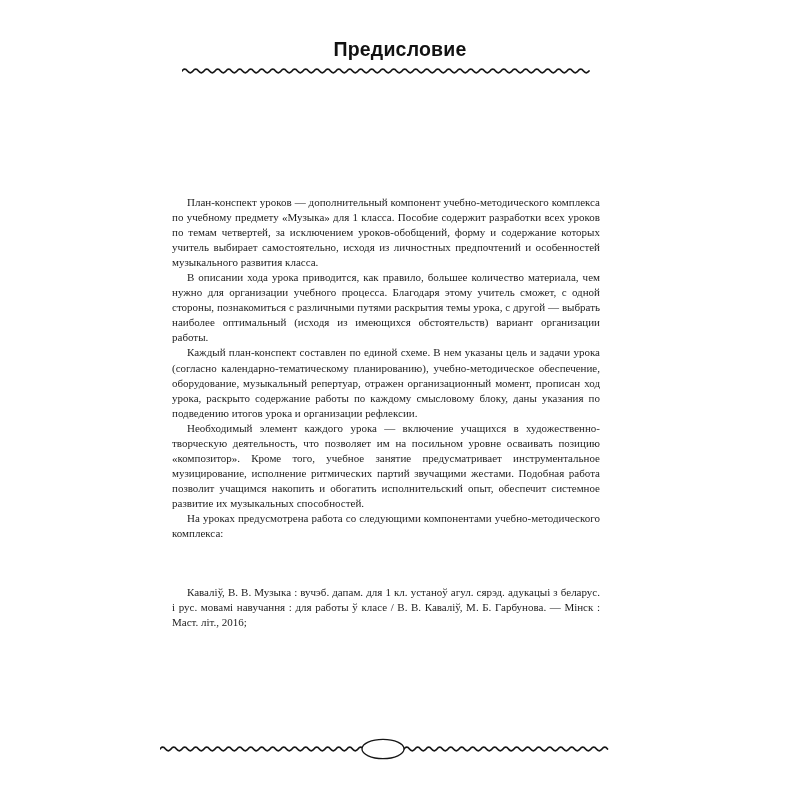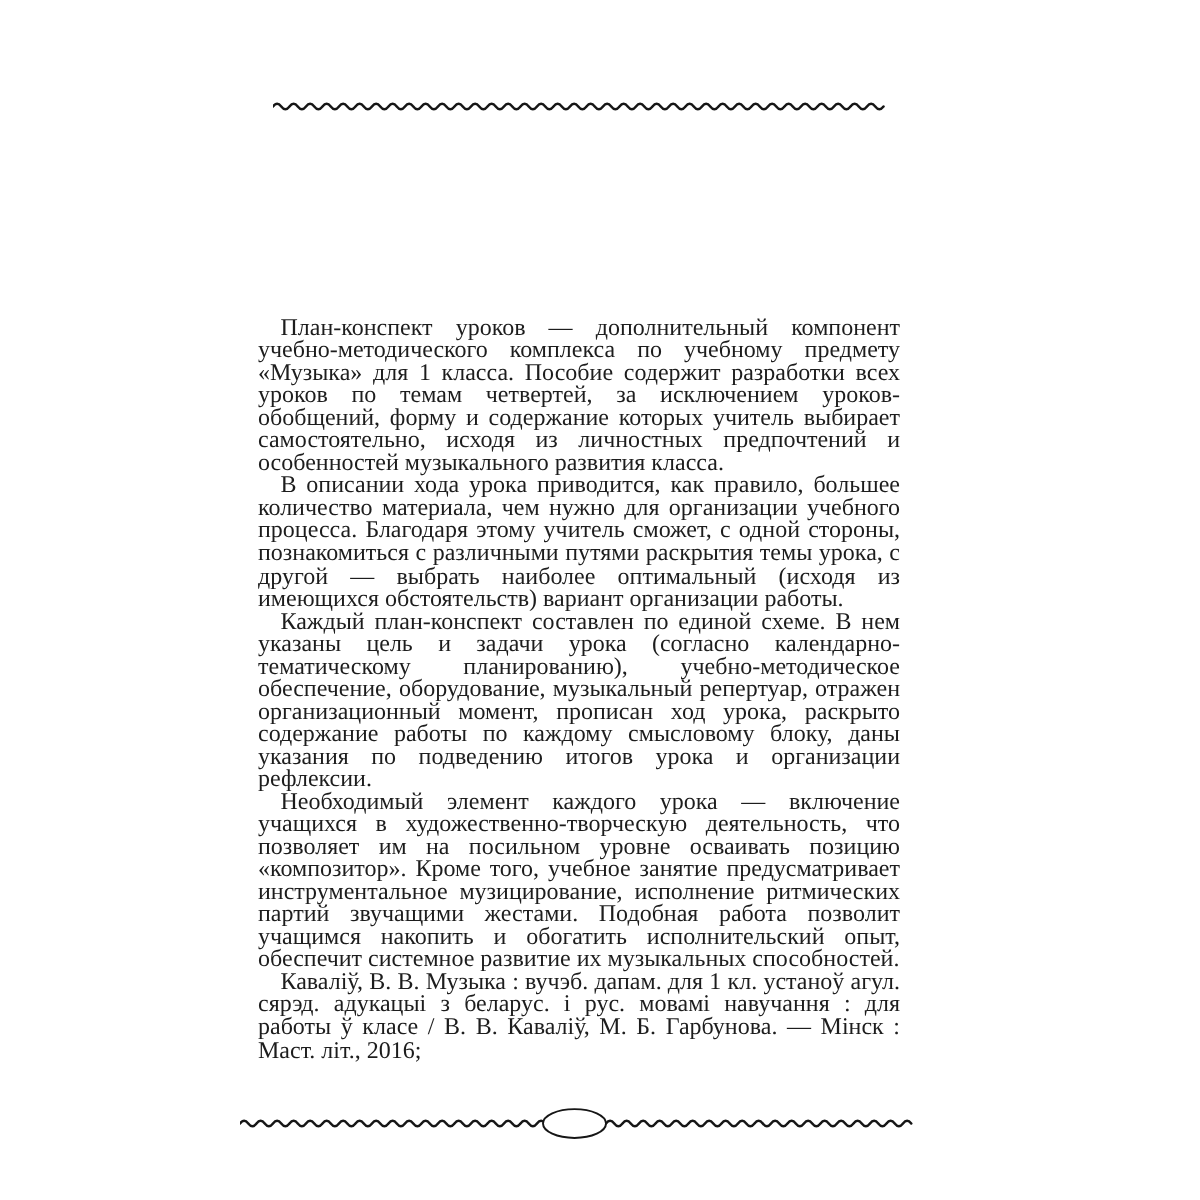--- a/index.html
+++ b/index.html
@@ -45,35 +45,36 @@
     left: 182px;
     top: 64px;
     width: 408px;
     height: 14px;
   }
 
   
   .body-text {
     position: absolute;
     left: 172px;
-    top: 211px;
+    top: 195px;
     width: 428px;
-    font-size: 16px;
+    font-size: 11px;
     line-height: 15.05px;
     text-align: justify;
     text-justify: inter-word;
     color: #1d1d1d;
   }
   .body-text p {
     margin: 0;
     text-indent: 15px;
     hyphens: manual;
   }
   .body-text p.citation {
     text-indent: 15px;
+    margin-top: 44px;
   }
 
   
   .page-footer {
     position: absolute;
     left: 0;
     top: 736px;
     width: 800px;
     height: 30px;
   }
@@ -83,40 +84,44 @@
     top: 0;
     width: 452px;
     height: 28px;
   }
 </style>
 </head>
 <body>
 
 <div class="page">
 
+  <div class="page-header">
+    <h1 class="page-title">Предисловие</h1>
+  </div>
 
   <svg class="header-rule" viewBox="0 0 408 14" preserveAspectRatio="none" aria-hidden="true">
     <path d="M0,7
              q2.75,-3.6 5.5,0 t5.5,0 t5.5,0 t5.5,0 t5.5,0 t5.5,0 t5.5,0 t5.5,0
              t5.5,0 t5.5,0 t5.5,0 t5.5,0 t5.5,0 t5.5,0 t5.5,0 t5.5,0
              t5.5,0 t5.5,0 t5.5,0 t5.5,0 t5.5,0 t5.5,0 t5.5,0 t5.5,0
              t5.5,0 t5.5,0 t5.5,0 t5.5,0 t5.5,0 t5.5,0 t5.5,0 t5.5,0
              t5.5,0 t5.5,0 t5.5,0 t5.5,0 t5.5,0 t5.5,0 t5.5,0 t5.5,0
              t5.5,0 t5.5,0 t5.5,0 t5.5,0 t5.5,0 t5.5,0 t5.5,0 t5.5,0
              t5.5,0 t5.5,0 t5.5,0 t5.5,0 t5.5,0 t5.5,0 t5.5,0 t5.5,0
              t5.5,0 t5.5,0 t5.5,0 t5.5,0 t5.5,0 t5.5,0 t5.5,0 t5.5,0
              t5.5,0 t5.5,0 t5.5,0 t5.5,0 t5.5,0 t5.5,0 t5.5,0 t5.5,0
              t5.5,0 t5.5,0" fill="none" stroke="#161616" stroke-width="1.7" stroke-linecap="round"></path>
   </svg>
 
   <div class="body-text">
     <p>План-конспект уроков — дополнительный компонент учебно-методического комплекса по учебному предмету «Музыка» для 1 класса. Пособие содержит разработки всех уроков по темам четвертей, за исключением уроков-обобщений, форму и содержание которых учитель выбирает самостоятельно, исходя из личностных предпочтений и особенностей музыкального развития класса.</p>
     <p>В описании хода урока приводится, как правило, большее количество материала, чем нужно для организации учебного процесса. Благодаря этому учитель сможет, с одной стороны, познакомиться с различными путями раскрытия темы урока, с другой — выбрать наиболее оптимальный (исходя из имеющихся обстоятельств) вариант организации работы.</p>
     <p>Каждый план-конспект составлен по единой схеме. В нем указаны цель и задачи урока (согласно календарно-тематическому планированию), учебно-методическое обеспечение, оборудование, музыкальный репертуар, отражен организационный момент, прописан ход урока, раскрыто содержание работы по каждому смысловому блоку, даны указания по подведению итогов урока и организации рефлексии.</p>
     <p>Необходимый элемент каждого урока — включение учащихся в художественно-творческую деятельность, что позволяет им на посильном уровне осваивать позицию «композитор». Кроме того, учебное занятие предусматривает инструментальное музицирование, исполнение ритмических партий звучащими жестами. Подобная работа позволит учащимся накопить и обогатить исполнительский опыт, обеспечит системное развитие их музыкальных способностей.</p>
+    <p>На уроках предусмотрена работа со следующими компонентами учебно-методического комплекса:</p>
     <p class="citation">Кавалiў, В. В. Музыка : вучэб. дапам. для 1 кл. устаноў агул. сярэд. адукацыi з беларус. i рус. мовамi навучання : для работы ў класе / В. В. Кавалiў, М. Б. Гарбунова. — Мiнск : Маст. лiт., 2016;</p>
   </div>
 
   <div class="page-footer">
     <svg class="footer-rule" viewBox="0 0 452 28" preserveAspectRatio="none" aria-hidden="true">
       <path d="M0,13
                q2.75,-3.6 5.5,0 t5.5,0 t5.5,0 t5.5,0 t5.5,0 t5.5,0 t5.5,0 t5.5,0
                t5.5,0 t5.5,0 t5.5,0 t5.5,0 t5.5,0 t5.5,0 t5.5,0 t5.5,0
                t5.5,0 t5.5,0 t5.5,0 t5.5,0 t5.5,0 t5.5,0 t5.5,0 t5.5,0
                t5.5,0 t5.5,0 t5.5,0 t5.5,0 t5.5,0 t5.5,0 t5.5,0 t5.5,0

